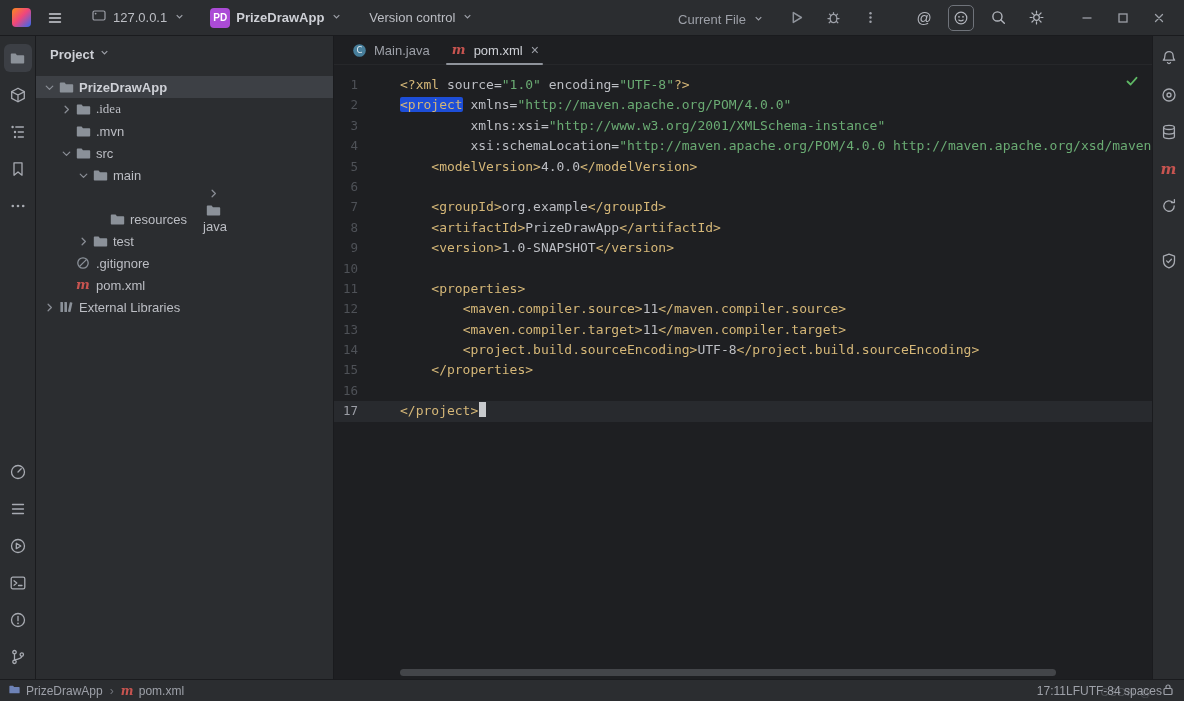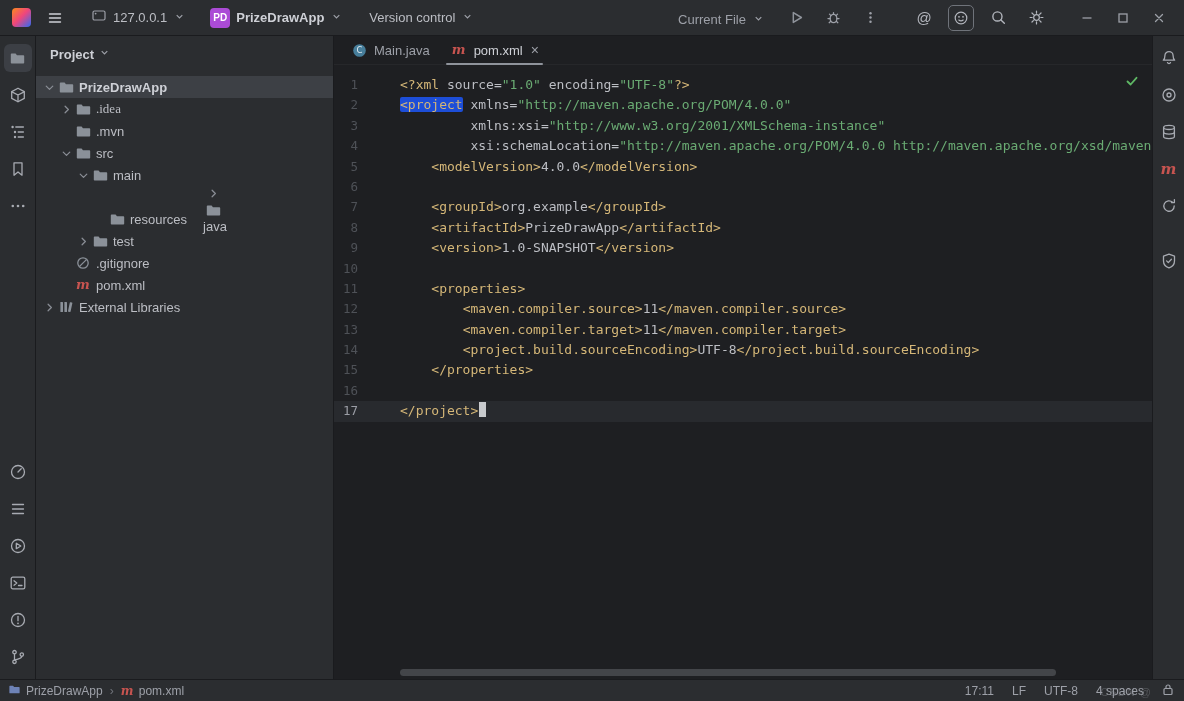--- a/index.html
+++ b/index.html
@@ -81,21 +81,21 @@
   .inspection{position:absolute;top:9px;right:13px}
   .hscroll{position:absolute;bottom:3px;left:66px;width:656px;height:7px;background:#4a4c50;
     border-radius:4px;opacity:.85}
 
   
   .statusbar{height:22px;flex:0 0 22px;background:#2b2d30;border-top:1px solid #1a1b1e;
     display:flex;align-items:center;font-size:12px;color:#9da0a8;padding:0 8px;position:relative}
   .sb-left{display:flex;align-items:center;gap:7px}
   .sb-crumb{display:inline-flex;align-items:center;gap:5px}
   .sb-sep{color:#6f737a}
-  .sb-right{margin-left:auto;display:flex;align-items:center;gap:18px;padding-right:2px}
+  .sb-right{margin-left:auto;display:flex;align-items:center;padding-right:2px}
   .watermark{position:absolute;right:32px;bottom:3px;color:rgba(170,172,178,.3);font-size:11px;
     pointer-events:none;letter-spacing:1px}
 
   .mico{color:#c75450;font-style:italic;font-weight:700;font-family:"DejaVu Serif",serif;
     font-size:13px;line-height:14px;display:inline-block;text-align:center;width:15px}
   .mico-lg{font-size:15px;width:18px}
   .mico-sm{font-size:12px;width:13px}
 </style>
 </head>
 <body>

